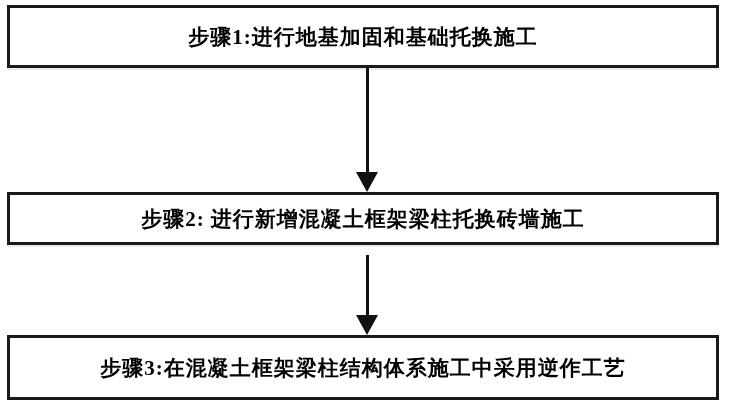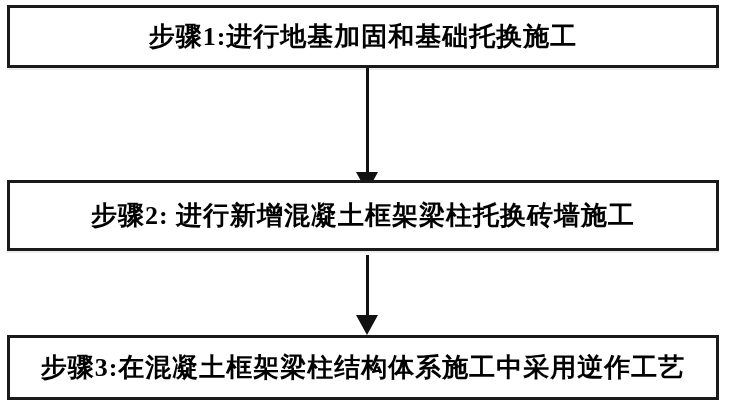--- a/index.html
+++ b/index.html
@@ -21,29 +21,29 @@
     width: 712px;
     border: 3px solid #1a1a1a;
     background: #ffffff;
     display: flex;
     align-items: center;
     justify-content: center;
     box-sizing: border-box;
     box-shadow: 0 2px 0 rgba(180,180,180,0.25);
   }
   .step-box .step-label {
-    font-size: 26px;
+    font-size: 21px;
     font-weight: bold;
     color: #000000;
     letter-spacing: 1px;
     white-space: nowrap;
     text-align: center;
   }
   .box-1 { top: 5px;   height: 63px; }
-  .box-2 { top: 180px; height: 71px; }
+  .box-2 { top: 192px; height: 53px; }
   .box-3 { top: 335px; height: 65px; }
 
   .arrow {
     position: absolute;
     width: 22px;
     display: flex;
     flex-direction: column;
     align-items: center;
   }
   .arrow-line {

